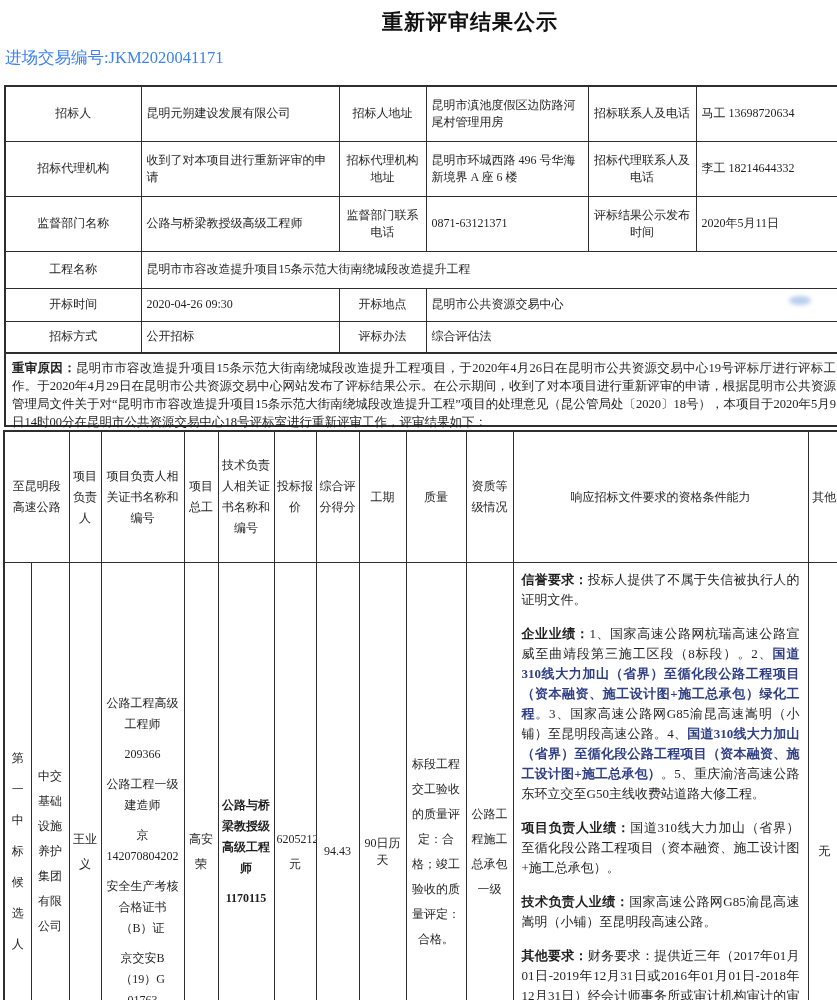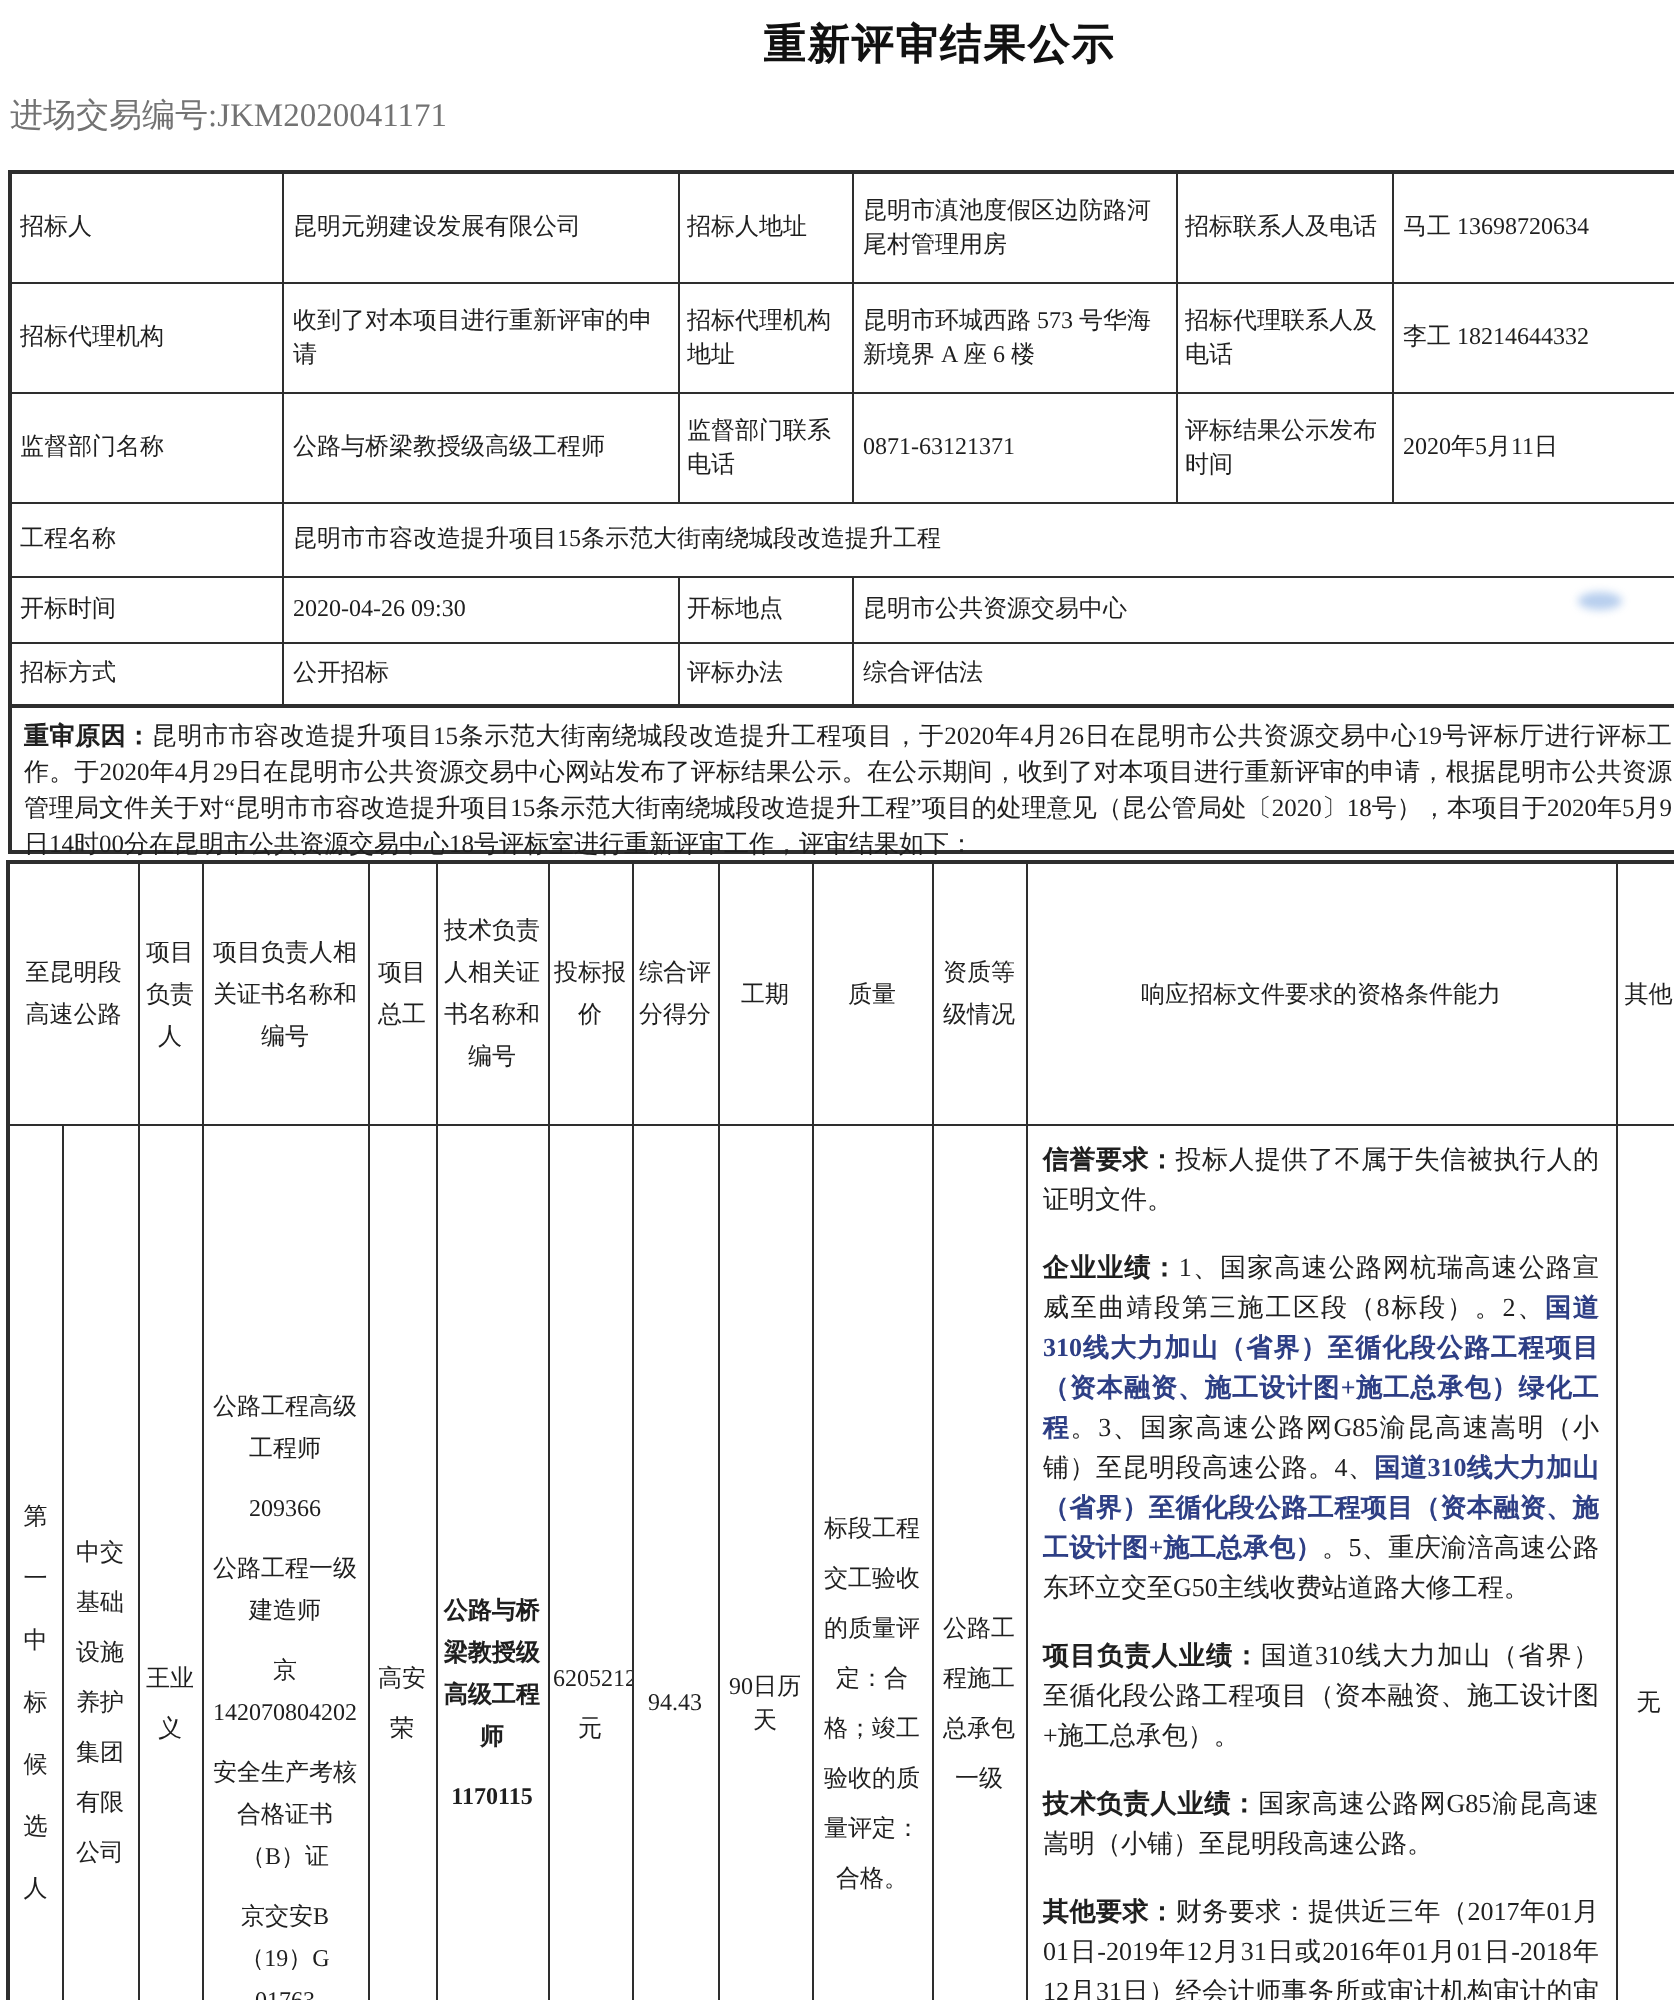--- a/index.html
+++ b/index.html
@@ -2,26 +2,26 @@
 <html><head>
 <meta charset="utf-8">
 <style>
   html,body{margin:0;padding:0;background:#ffffff;}
   .page{position:relative;width:837px;height:1000px;overflow:hidden;background:#fff;
         font-family:"Liberation Serif","DejaVu Serif",serif;color:#1f1f1f;padding-left:32px;}
   .doc{position:absolute;left:0;top:0;width:940px;}
   .title{position:absolute;left:0;top:8px;width:940px;text-align:center;
          font-family:"Liberation Sans","DejaVu Sans",sans-serif;
          font-size:21px;font-weight:bold;letter-spacing:1px;color:#111;}
-  .trade-no{position:absolute;left:5px;top:47px;font-size:16.5px;color:#737373;}
+  .trade-no{position:absolute;left:5px;top:47px;font-size:16.5px;color:#3b82f6;}
   table{border-collapse:collapse;table-layout:fixed;}
   td,th{border:1px solid #2e2e2e;font-weight:normal;overflow:hidden;}
   .t1{position:absolute;left:4px;top:85px;width:836px;border:2px solid #2e2e2e;}
   .t1 td{font-size:12px;line-height:17px;}
-  .t1 .lbl{text-align:left;padding:1px 4px;}
+  .t1 .lbl{text-align:center;padding:1px 4px;}
   .t1 .val{text-align:left;padding:1px 5px;}
   .reason{position:absolute;left:4px;top:352px;width:824px;height:61px;
           border:2px solid #2e2e2e;padding:5px 6px;font-size:12.5px;line-height:18px;
           text-align:justify;}
   .b{font-weight:bold;}
   .t2{position:absolute;left:3px;top:430px;width:837px;border:2px solid #2e2e2e;}
   .t2 th{font-size:12px;line-height:21px;text-align:center;padding:0 2px;height:130px;}
   .t2 td{font-size:12px;text-align:center;vertical-align:middle;padding:0 3px;}
   .t2 tr.body{height:470px;}
   .rank-cell div{width:14px;margin:0 auto;line-height:31px;letter-spacing:0;}
@@ -62,21 +62,21 @@
         <td class="val">昆明元朔建设发展有限公司</td>
         <td class="lbl">招标人地址</td>
         <td class="val">昆明市滇池度假区边防路河尾村管理用房</td>
         <td class="lbl">招标联系人及电话</td>
         <td class="val">马工 13698720634</td>
       </tr>
       <tr style="height:55px">
         <td class="lbl">招标代理机构</td>
         <td class="val">收到了对本项目进行重新评审的申请</td>
         <td class="lbl">招标代理机构地址</td>
-        <td class="val">昆明市环城西路 573 号华海新境界 A 座 6 楼</td>
+        <td class="val">昆明市环城西路 496 号华海新境界 A 座 6 楼</td>
         <td class="lbl">招标代理联系人及电话</td>
         <td class="val">李工 18214644332</td>
       </tr>
       <tr style="height:55px">
         <td class="lbl">监督部门名称</td>
         <td class="val">公路与桥梁教授级高级工程师</td>
         <td class="lbl">监督部门联系电话</td>
         <td class="val">0871-63121371</td>
         <td class="lbl">评标结果公示发布时间</td>
         <td class="val">2020年5月11日</td>

